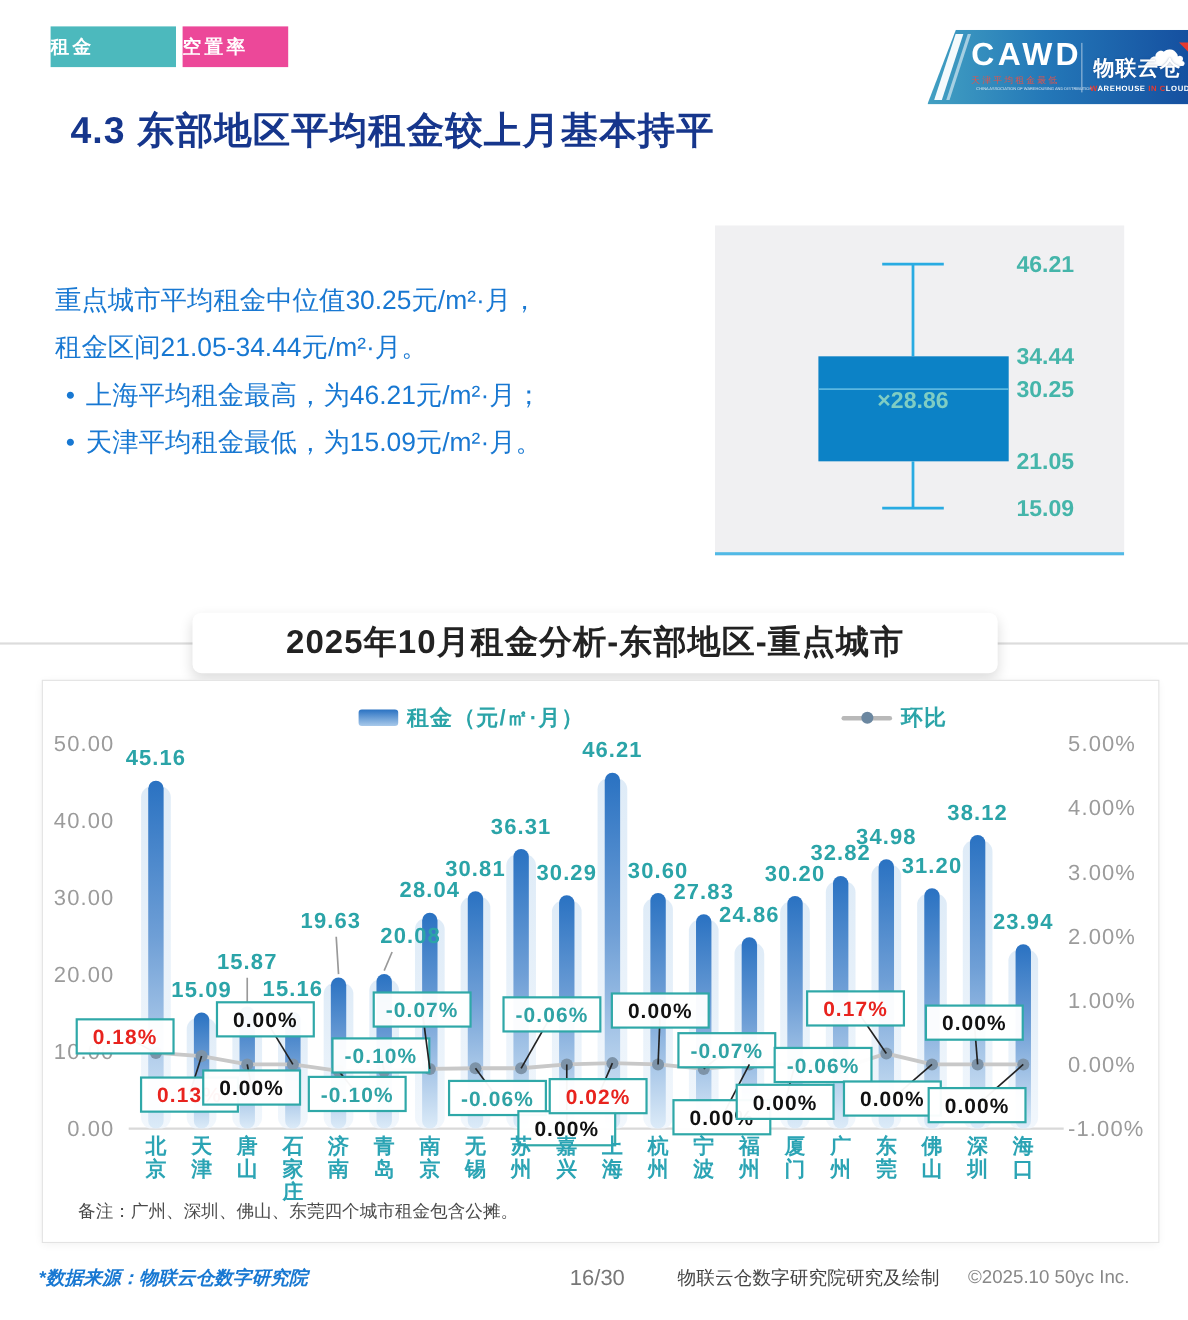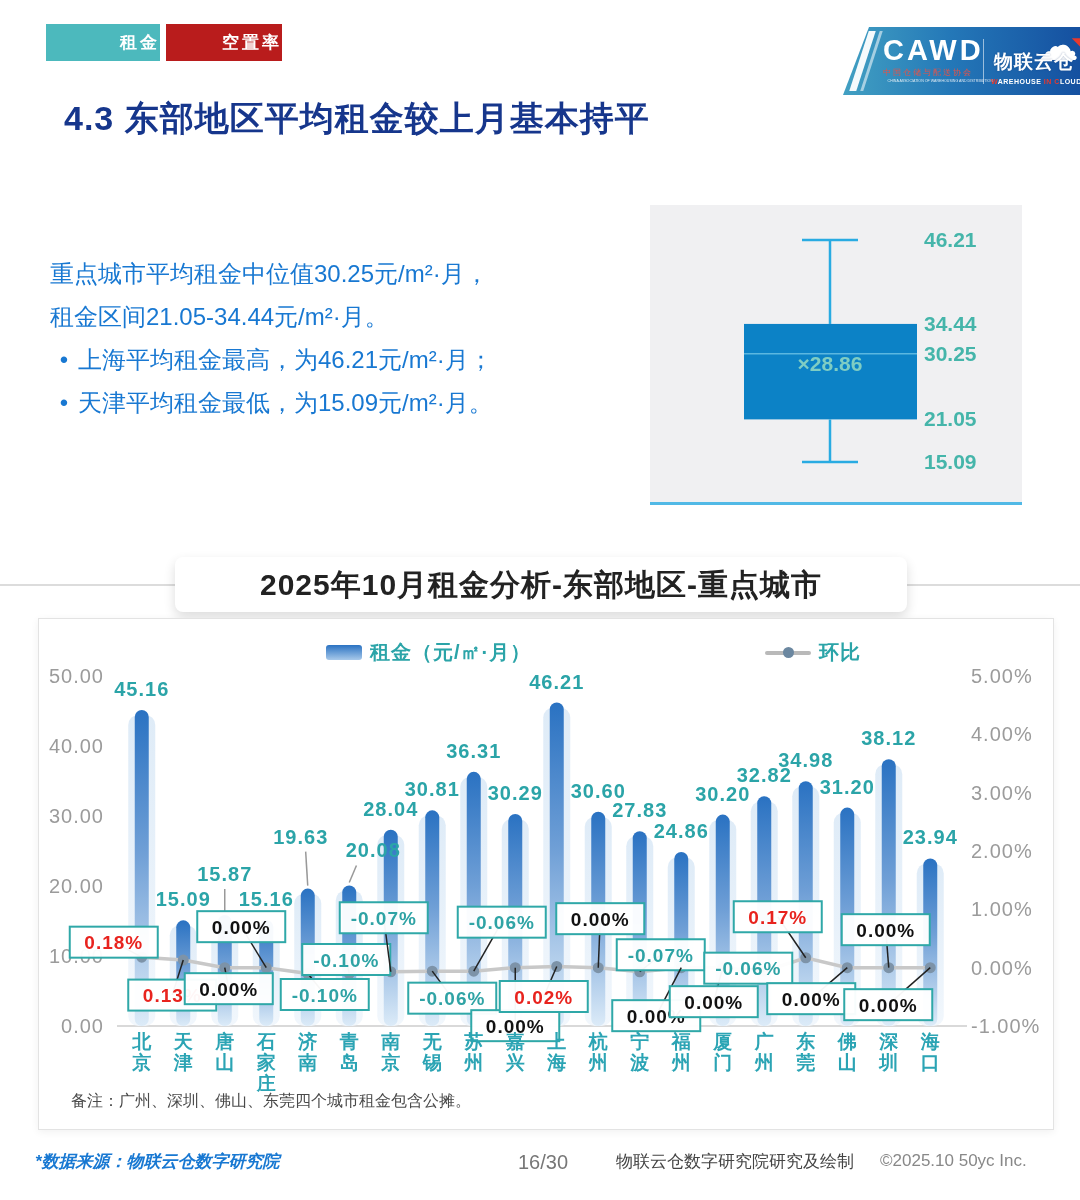--- a/index.html
+++ b/index.html
@@ -1,23 +1,23 @@
 <!DOCTYPE html>
 <html><head>
 <meta charset="utf-8">
 <style>
   html,body{margin:0;padding:0;}
   body{width:1080px;height:1200px;position:relative;background:#fff;overflow:hidden;
        font-family:"Liberation Sans","DejaVu Sans",sans-serif;}
   .abs{position:absolute;}
   
-  .tab{position:absolute;top:24px;height:37px;line-height:37px;text-align:right;
+  .tab{position:absolute;top:24px;height:37px;line-height:37px;text-align:left;
        color:#fff;font-weight:bold;font-size:17px;letter-spacing:3px;cursor:pointer;}
   .tab-rent{left:46px;width:114px;background:#4cb9bd;}
-  .tab-vac{left:166px;width:116px;background:#b91c1c;font-family:Liberation Serif, serif;}
+  .tab-vac{left:166px;width:96px;background:#ec4899;font-family:Liberation Serif, serif;}
   
   .logo{left:843px;top:27px;width:237px;height:68px;
         background:linear-gradient(90deg,#42a0c2 0%,#2478b8 45%,#1550a0 100%);
         clip-path:polygon(26px 0,100% 0,100% 100%,0 100%);}
   .logo-stripe{position:absolute;left:16px;top:4px;width:7px;height:60px;background:#fff;
         transform:skewX(-18deg);opacity:.95;}
   .logo-stripe2{position:absolute;left:27px;top:4px;width:3px;height:60px;background:#fff;
         transform:skewX(-18deg);opacity:.55;}
   .cawd-wrap{position:absolute;left:40px;top:8px;width:92px;text-align:left;}
   .cawd-text{color:#fff;font-size:29px;font-weight:bold;letter-spacing:3px;line-height:30px;}
@@ -68,21 +68,21 @@
 <div class="page">
 
   <div class="tab tab-rent">租金</div>
   <div class="tab tab-vac">空置率</div>
 
   <div class="abs logo">
     <div class="logo-stripe"></div>
     <div class="logo-stripe2"></div>
     <div class="cawd-wrap">
       <div class="cawd-text">CAWD</div>
-      <div class="cawd-cn">中国仓储与配送协会</div>
+      <div class="cawd-cn">天津平均租金最低</div>
       <div class="cawd-en">CHINA ASSOCIATION OF WAREHOUSING AND DISTRIBUTION</div>
     </div>
     <div class="logo-divider"></div>
     <div class="cloud-wrap">
       <span class="cloud-glyph">☁</span>
       <span class="cloud-arrow">◥</span>
       <div class="cloud-cn">物联云仓</div>
       <div class="cloud-en" id="cloud-en"><span class="a">W</span><span class="w">AREHOUSE </span><span class="a">IN</span><span class="w"> </span><span class="a">C</span><span class="w">LOUD</span></div>
     </div>
   </div>

